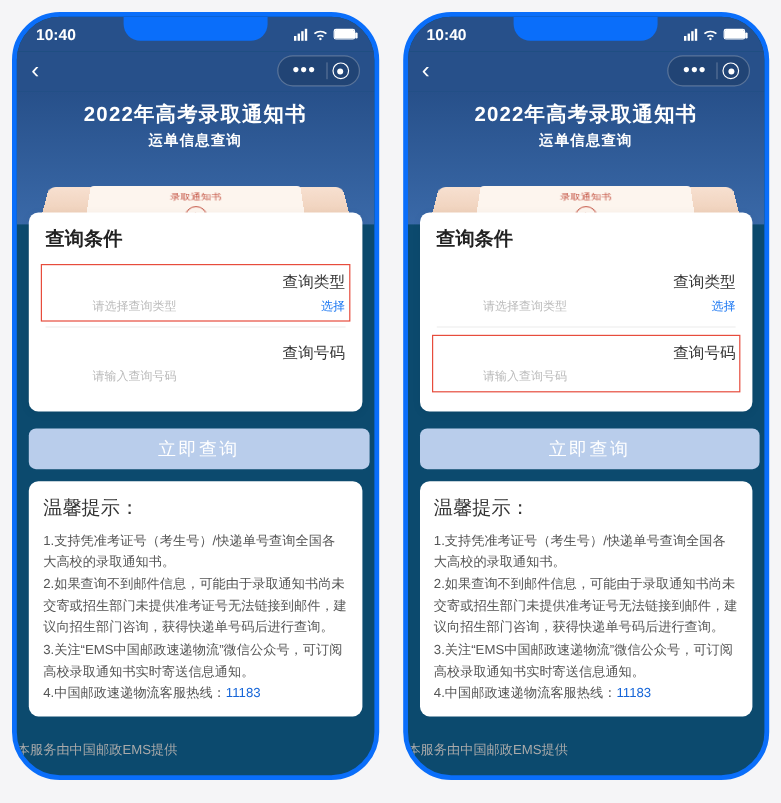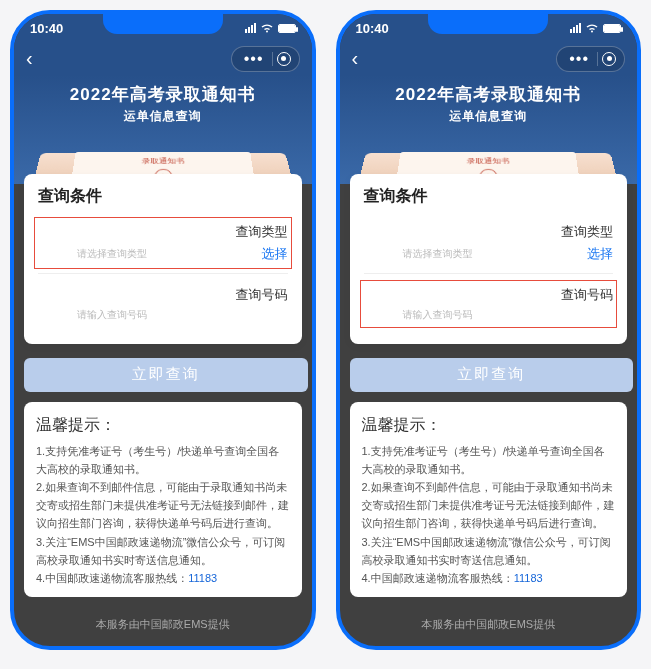--- a/index.html
+++ b/index.html
@@ -7,21 +7,21 @@
       background: #f5f5f7;
       font-family: -apple-system, "PingFang SC", "Helvetica Neue", sans-serif;
       display: flex;
       gap: 20px;
       padding: 10px;
       justify-content: center;
     }
     .phone {
       width: 340px;
       height: 640px;
-      background: #404040;
+      background: #0c4a6e;
       border: 4px solid #0a6efa;
       border-radius: 40px;
       overflow: hidden;
       position: relative;
       display: flex;
       flex-direction: column;
     }
     .notch {
       position: absolute;
       top: 0;
@@ -151,21 +151,21 @@
     .field.hl::after {
       content: "";
       position: absolute;
       top: 0; left: -4px; right: -4px; bottom: 4px;
       border: 1px solid #e74c3c;
       pointer-events: none;
     }
     .field-label { font-size: 13px; color: #333; margin-bottom: 4px; text-align: right; }
     .field-row { display: flex; align-items: center; justify-content: space-between; }
     .field-ph { font-size: 10px; color: #bbb; margin-left: 39px; }
-    .select-btn { font-size: 13px; color: #1976f2; }
+    .select-btn { font-size: 10px; color: #1976f2; }
     .submit-btn {
       margin: 4px 4px 10px 10px;
       background: #b9cdeb;
       color: #fff;
       border-radius: 6px;
       height: 40px;
       display: flex;
       align-items: center;
       justify-content: center;
       font-size: 15px;
@@ -176,21 +176,21 @@
       margin: 0 10px 10px 10px;
       border-radius: 8px;
       padding: 10px 12px;
       font-size: 11px;
       color: #555;
       line-height: 1.65;
     }
     .tips-h { font-size: 16px; color: #333; margin-bottom: 4px; }
     .hotline { color: #1565d8; }
     .footer {
-      text-align: center;
+      text-align: left;
       font-size: 11px;
       color: #aaa;
       margin-top: auto;
       padding: 10px 0 14px 0;
     }
     .bars { display:inline-flex; align-items:flex-end; gap:1px; height:10px;}
     .bars span{ width:2px; background:#fff; }
     .bars span:nth-child(1){height:4px}
     .bars span:nth-child(2){height:6px}
     .bars span:nth-child(3){height:8px}

